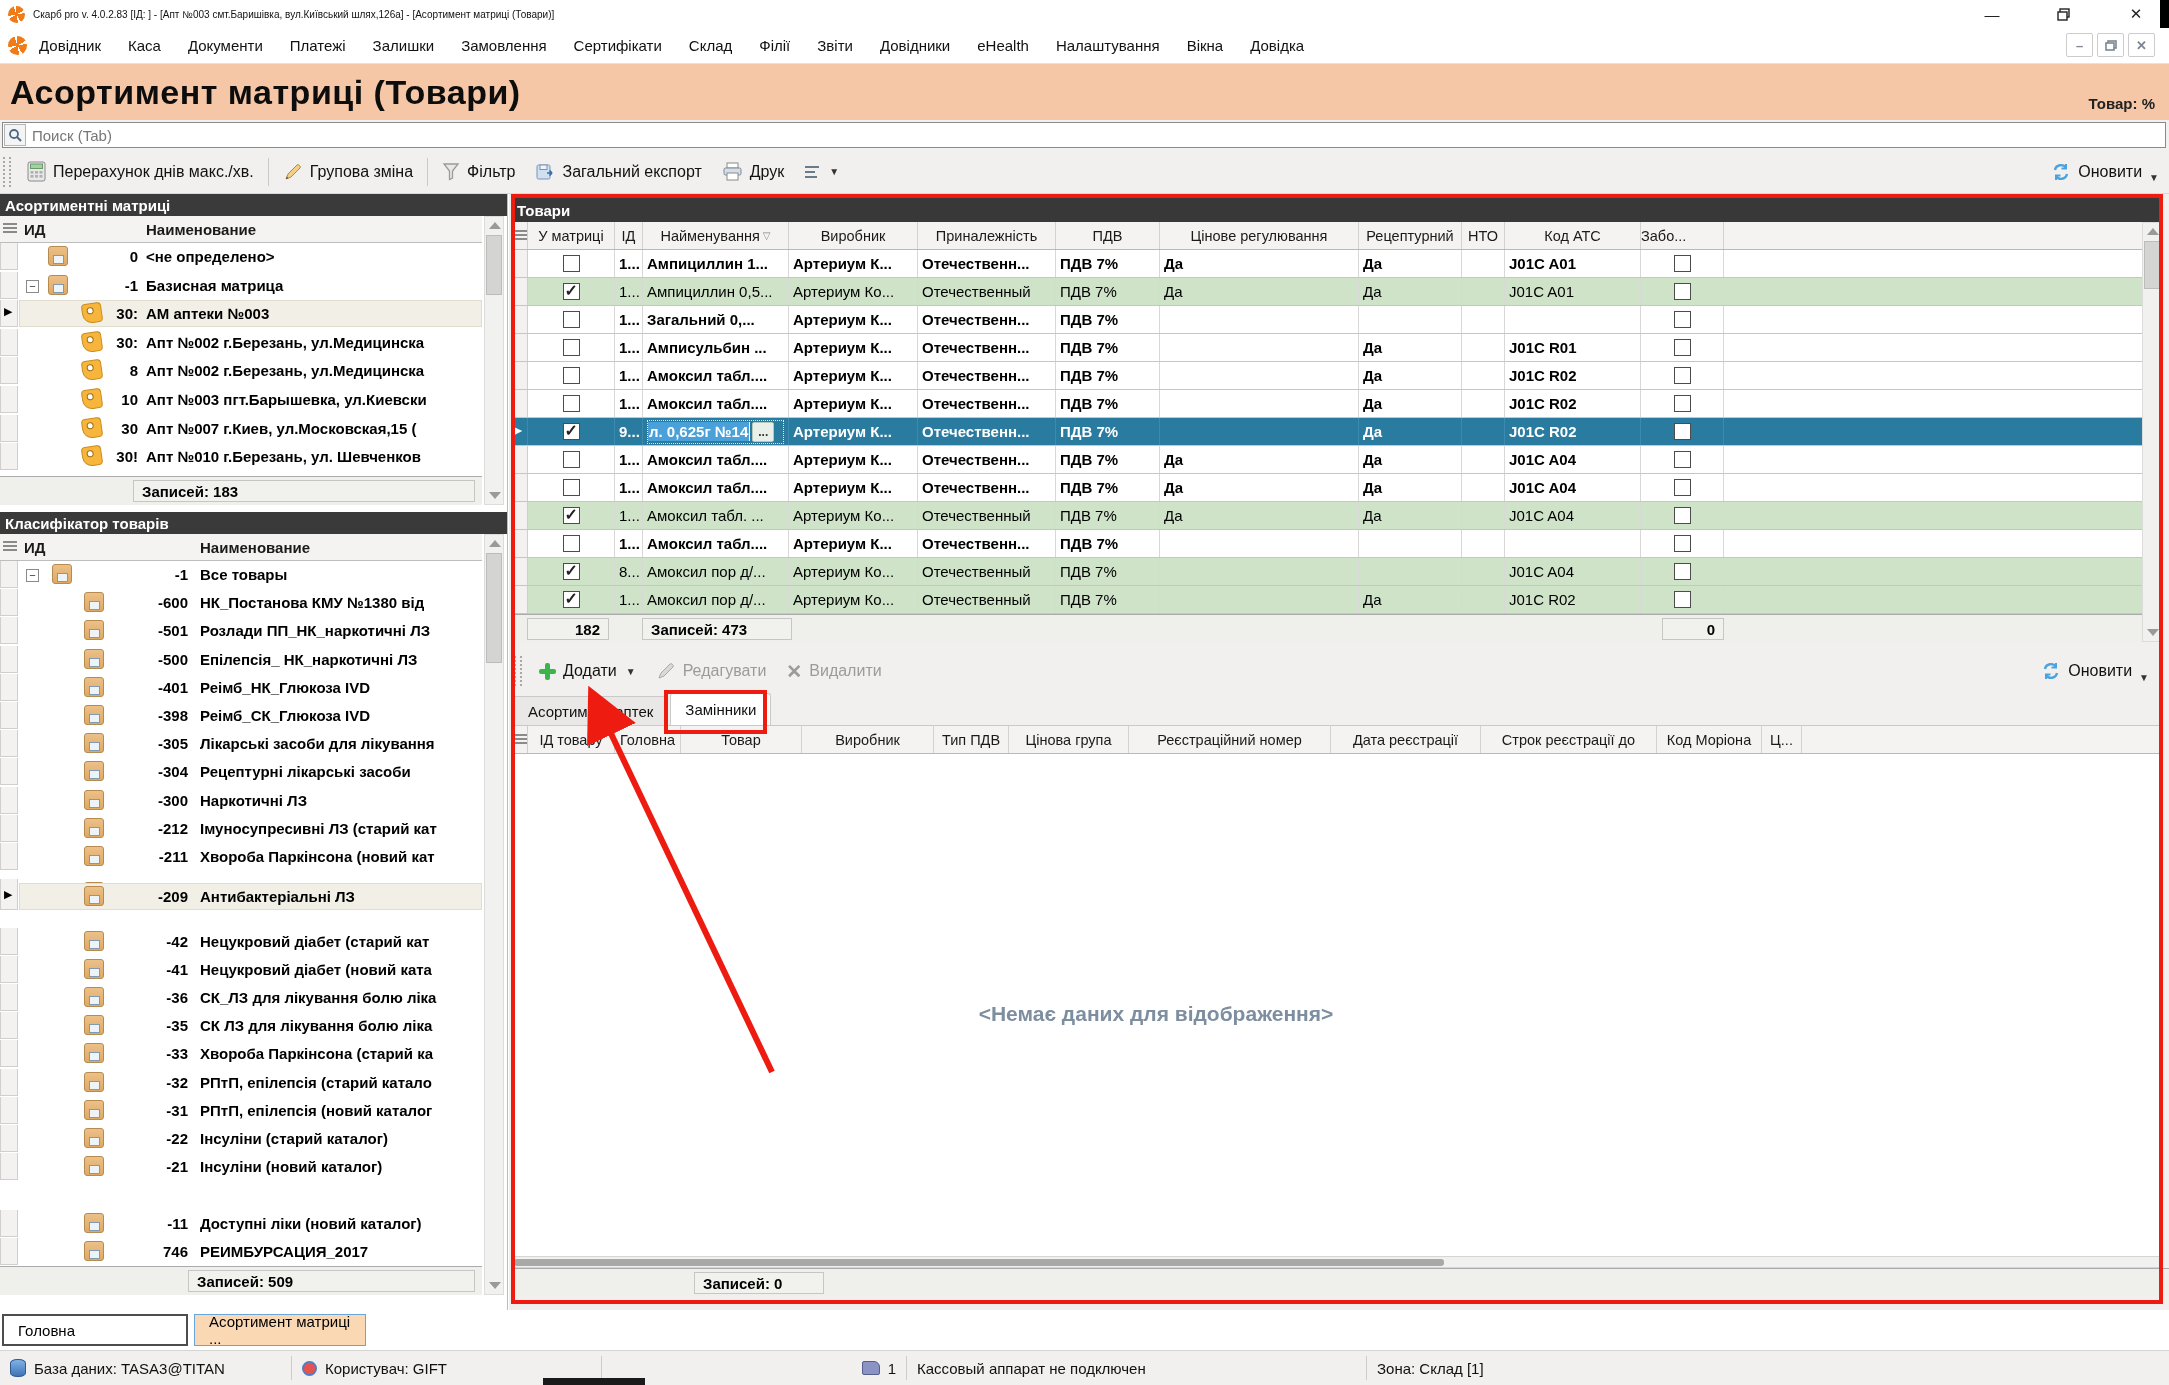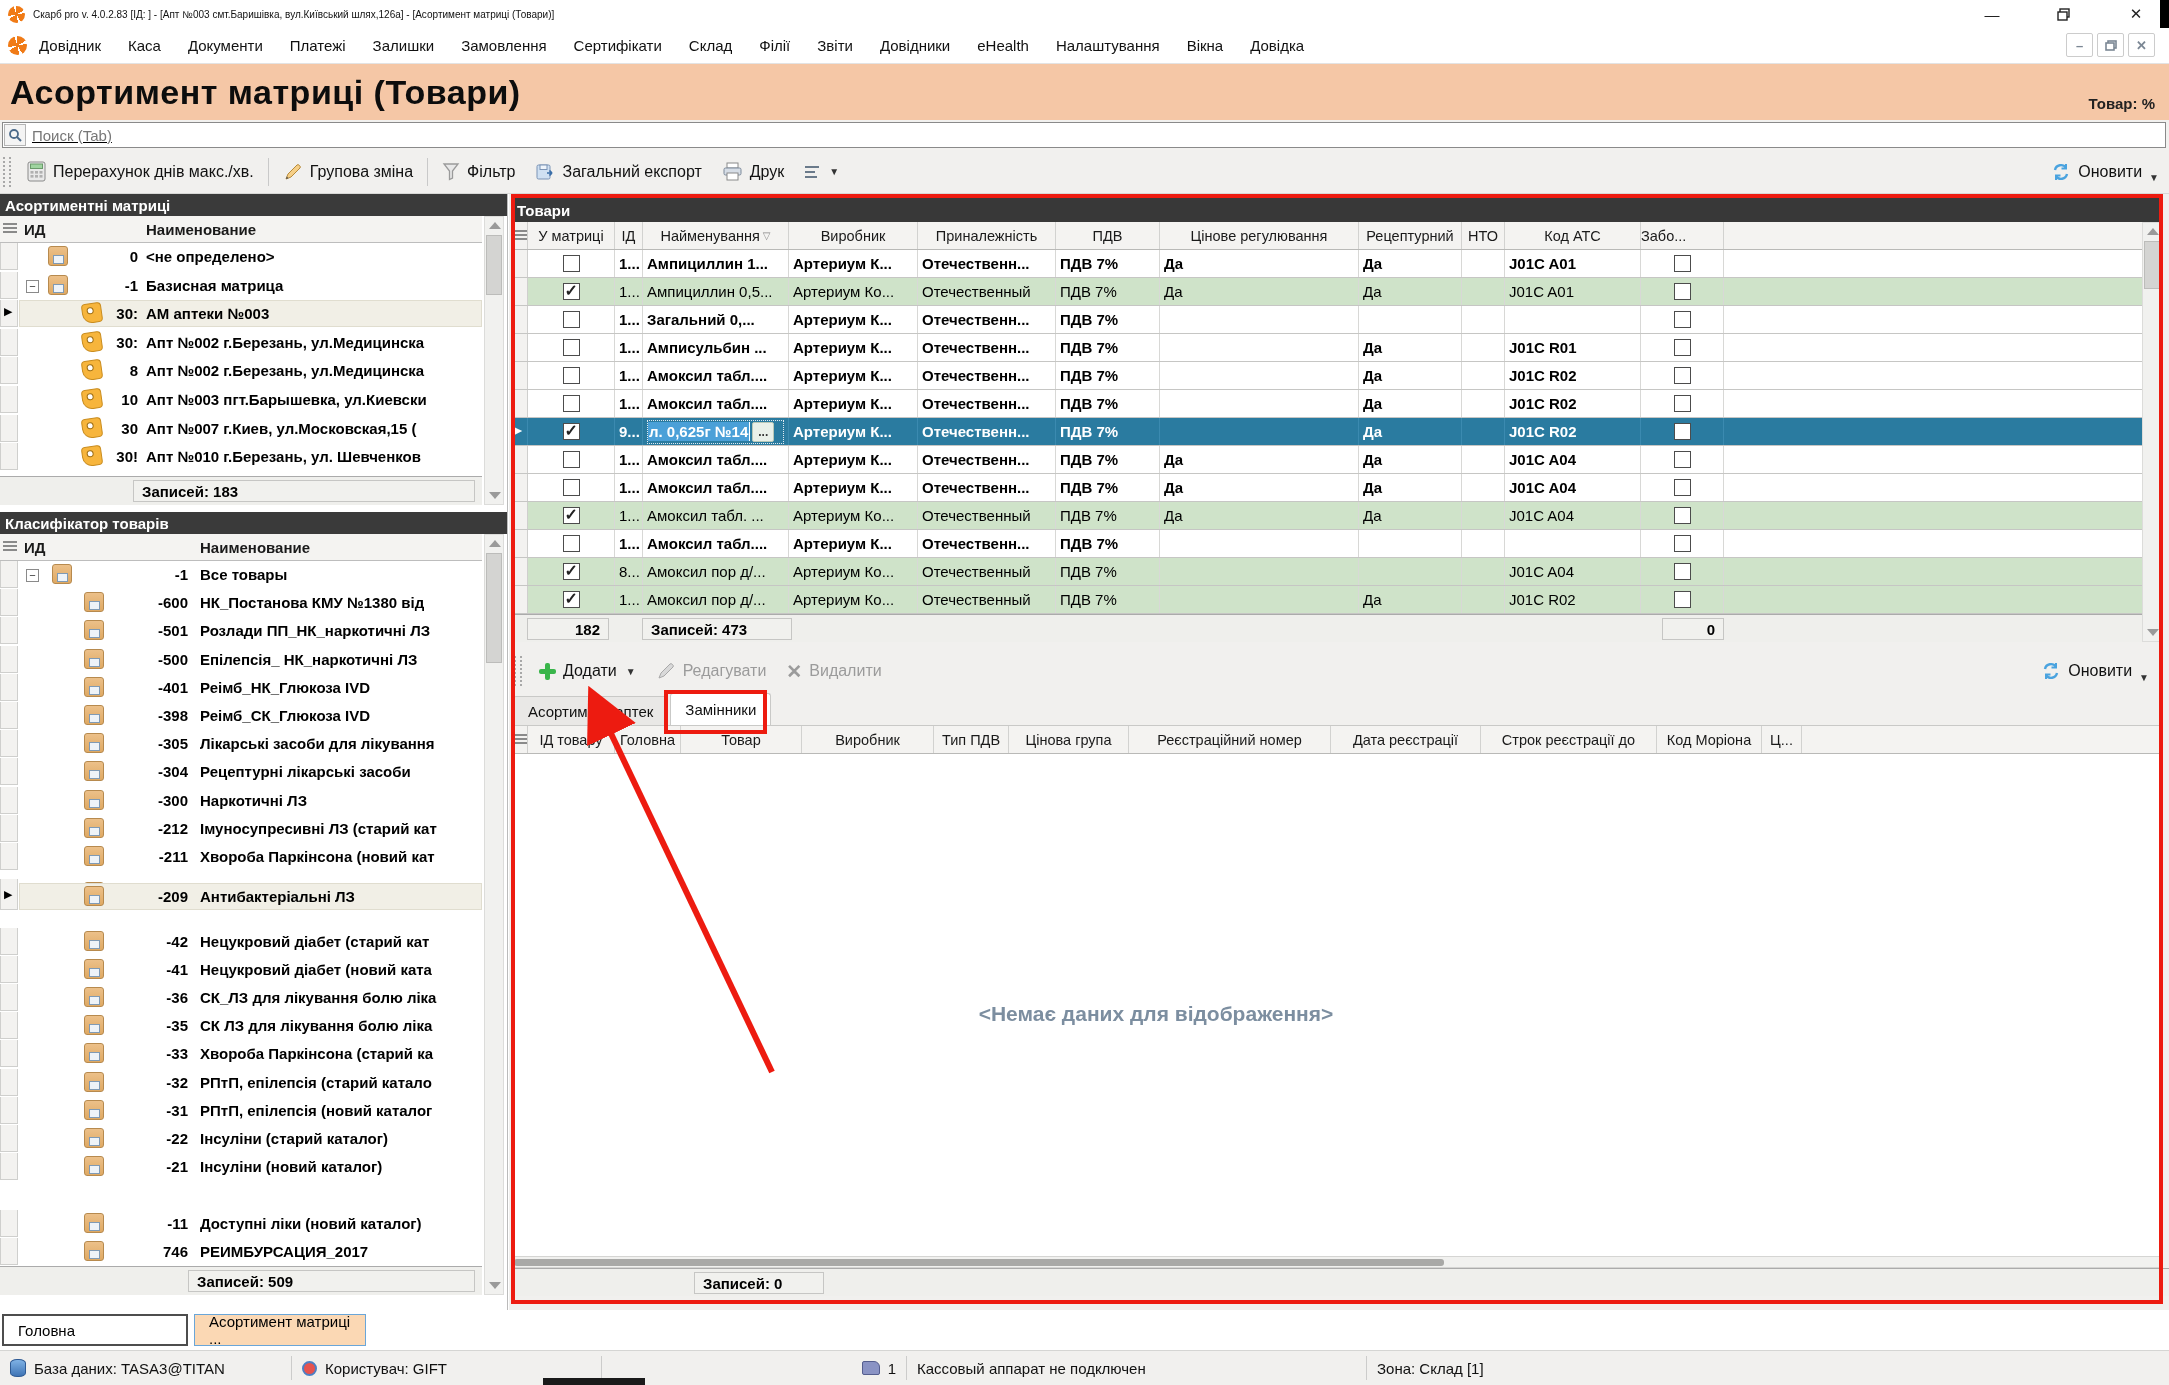--- a/index.html
+++ b/index.html
@@ -25,21 +25,21 @@
   .mdictrls { position:absolute; right:14px; top:5px; display:flex; gap:4px; }
   .mdib { width:27px; height:24px; background:#fff; border:1px solid #ccc; border-radius:2px; display:flex; align-items:center; justify-content:center; color:#7b8794; font-weight:bold; font-size:13px; }
 
   
   .pagehead { position:absolute; left:0; top:64px; width:2169px; height:56px; background:#f5c7a6; display:flex; align-items:center; }
   .pagetitle { font-size:34px; font-weight:bold; color:#0d0d0d; margin-left:10px; letter-spacing:0.5px; }
   .pagehead-right { position:absolute; right:14px; bottom:8px; font-size:15px; font-weight:bold; color:#222; }
 
   
   .searchrow { position:absolute; left:0; top:120px; width:2169px; height:30px; background:#f2f1ef; }
-  .searchbox { position:absolute; left:2px; top:2px; width:2164px; height:26px; background:#fff; border:1px solid #8a8a8a; display:flex; align-items:center;text-decoration:underline; }
+  .searchbox { position:absolute; left:2px; top:2px; width:2164px; height:26px; background:#fff; border:1px solid #8a8a8a; display:flex; align-items:center; }
   .sicon { width:22px; height:22px; margin-left:1px; border:1px solid #b5b5b5; background:#f4f4f4; display:flex; align-items:center; justify-content:center; }
   .searchph { margin-left:6px; color:#777; font-size:15px; }
 
   
   .toolbar { position:absolute; left:0; top:150px; width:2169px; height:44px; background:#f1f0ee; border-bottom:1px solid #d8d8d6; display:flex; align-items:center; }
   .grip { width:8px; height:30px; margin:0 6px 0 3px; border-left:2px dotted #a8a8a8; border-right:2px dotted #a8a8a8; }
   .titem { display:flex; align-items:center; gap:7px; padding:0 10px; height:34px; font-size:16px; color:#111; }
   .tsep { width:1px; height:28px; background:#c9c9c9; margin:0 4px; }
   .titem.disabled { color:#9b9b9b; }
   .dd { font-size:10px; color:#333; margin-left:2px; }

